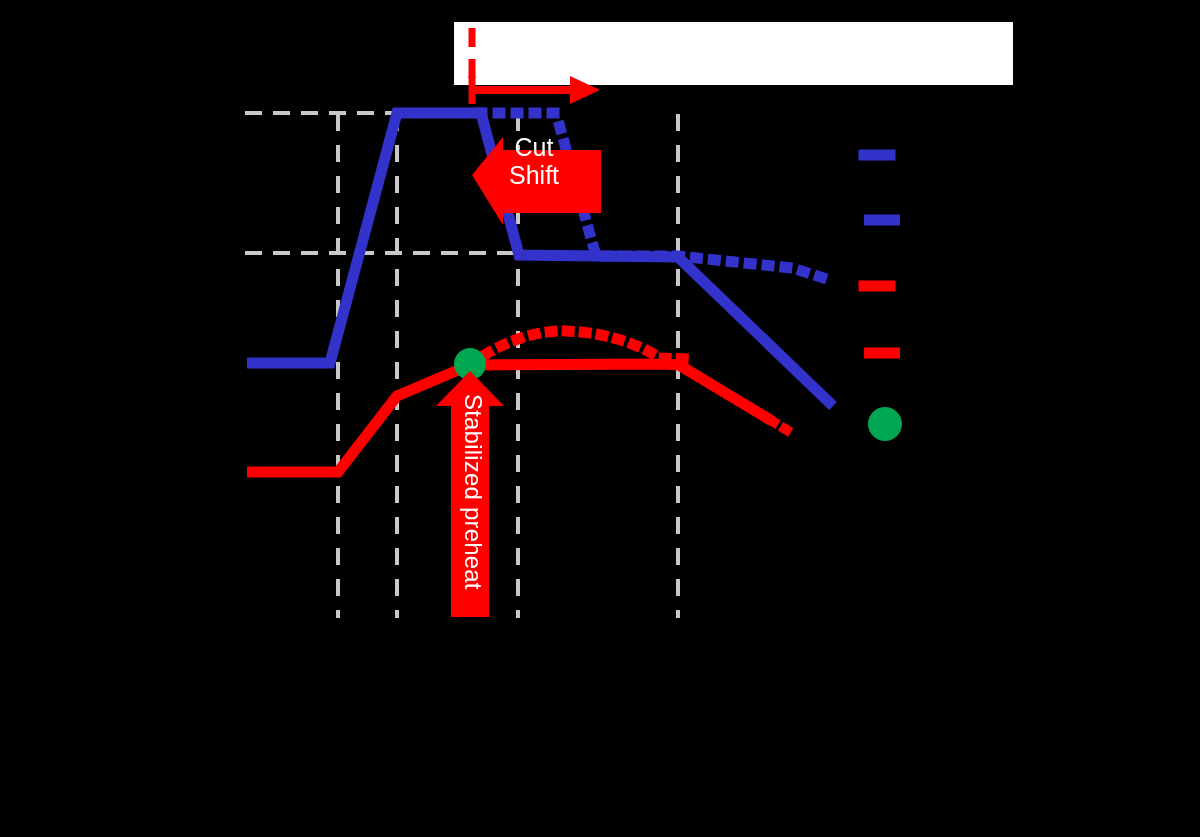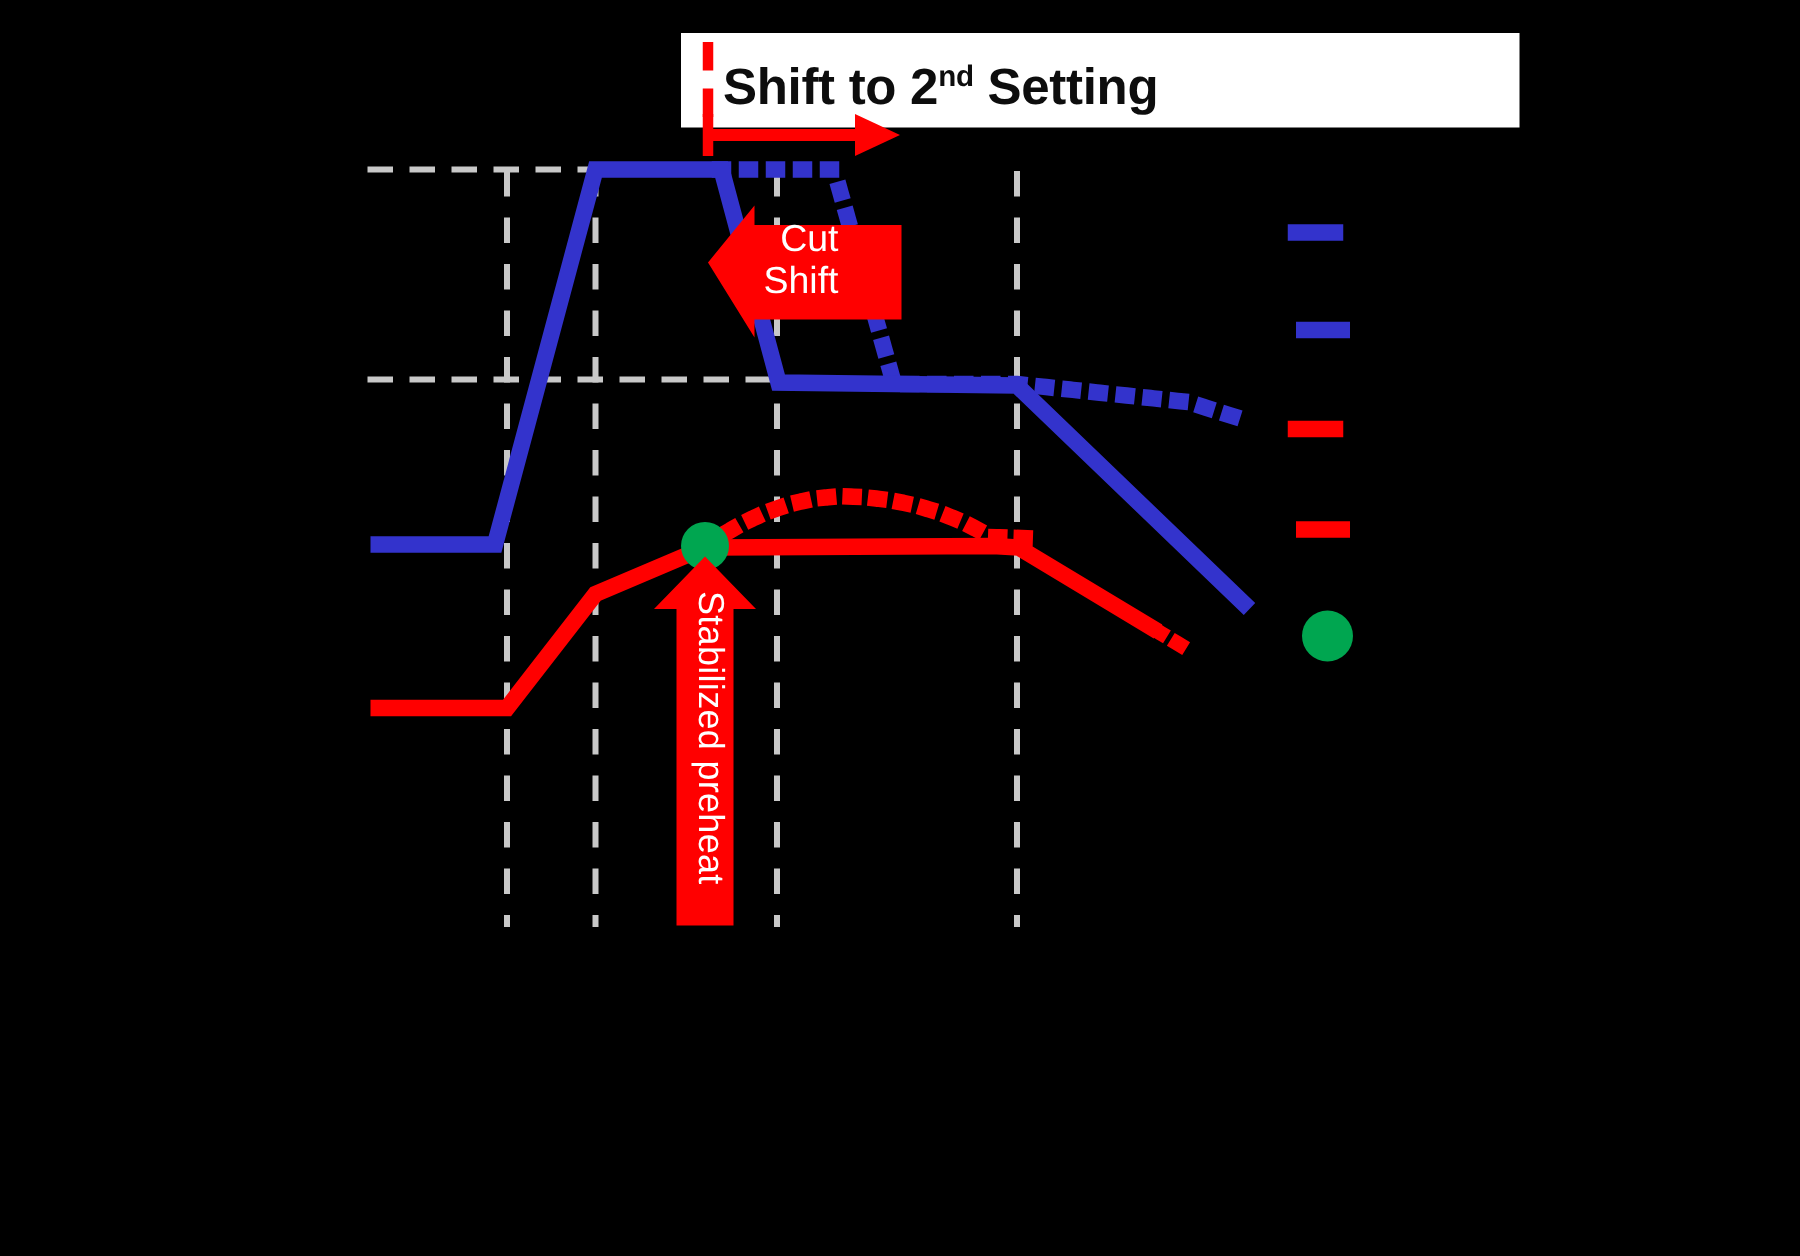--- a/index.html
+++ b/index.html
@@ -58,22 +58,22 @@
   .callout-text {
     position: absolute;
     color: #ffffff;
     font-size: 25px;
     line-height: 28px;
     white-space: pre;
     pointer-events: none;
   }
   #cut-time-label {
     left: 509px;
-    top: 145px;
-    text-align: right;
+    top: 133px;
+    text-align: center;
   }
   #stabilized-label {
     left: 464px;
     top: 388px;
     width: 230px;
     transform: rotate(90deg);
     transform-origin: 8px 14px;
     font-size: 24px;
     line-height: 26px;
     letter-spacing: 0.2px;
@@ -120,23 +120,20 @@
 
     <line x1="472" y1="28" x2="472" y2="78" stroke="#ff0000" stroke-width="7" stroke-dasharray="19 12"></line>
 
     <g>
       <line x1="472" y1="76" x2="472" y2="104" stroke="#ff0000" stroke-width="7"></line>
       <line x1="472" y1="90" x2="578" y2="90" stroke="#ff0000" stroke-width="8"></line>
       <polygon points="570,76 600,90 570,104" fill="#ff0000"></polygon>
     </g>
   </svg>
 
-  <div id="title-text">
-    <span>Shift to 2</span><sup>nd</sup><span> Setting</span>
-  </div>
 
   <svg class="layer" viewBox="0 0 1200 837">
 
     <polygon points="472,175 503,137 503,150 601,150 601,213 503,213 503,225" fill="#ff0000"></polygon>
 
     <polygon points="470,371 504,406 489,406 489,617 451,617 451,406 436,406" fill="#ff0000"></polygon>
   </svg>
 
   <div class="callout-text" id="cut-time-label"><span>Cut</span><br><span>Shift</span></div>
 

